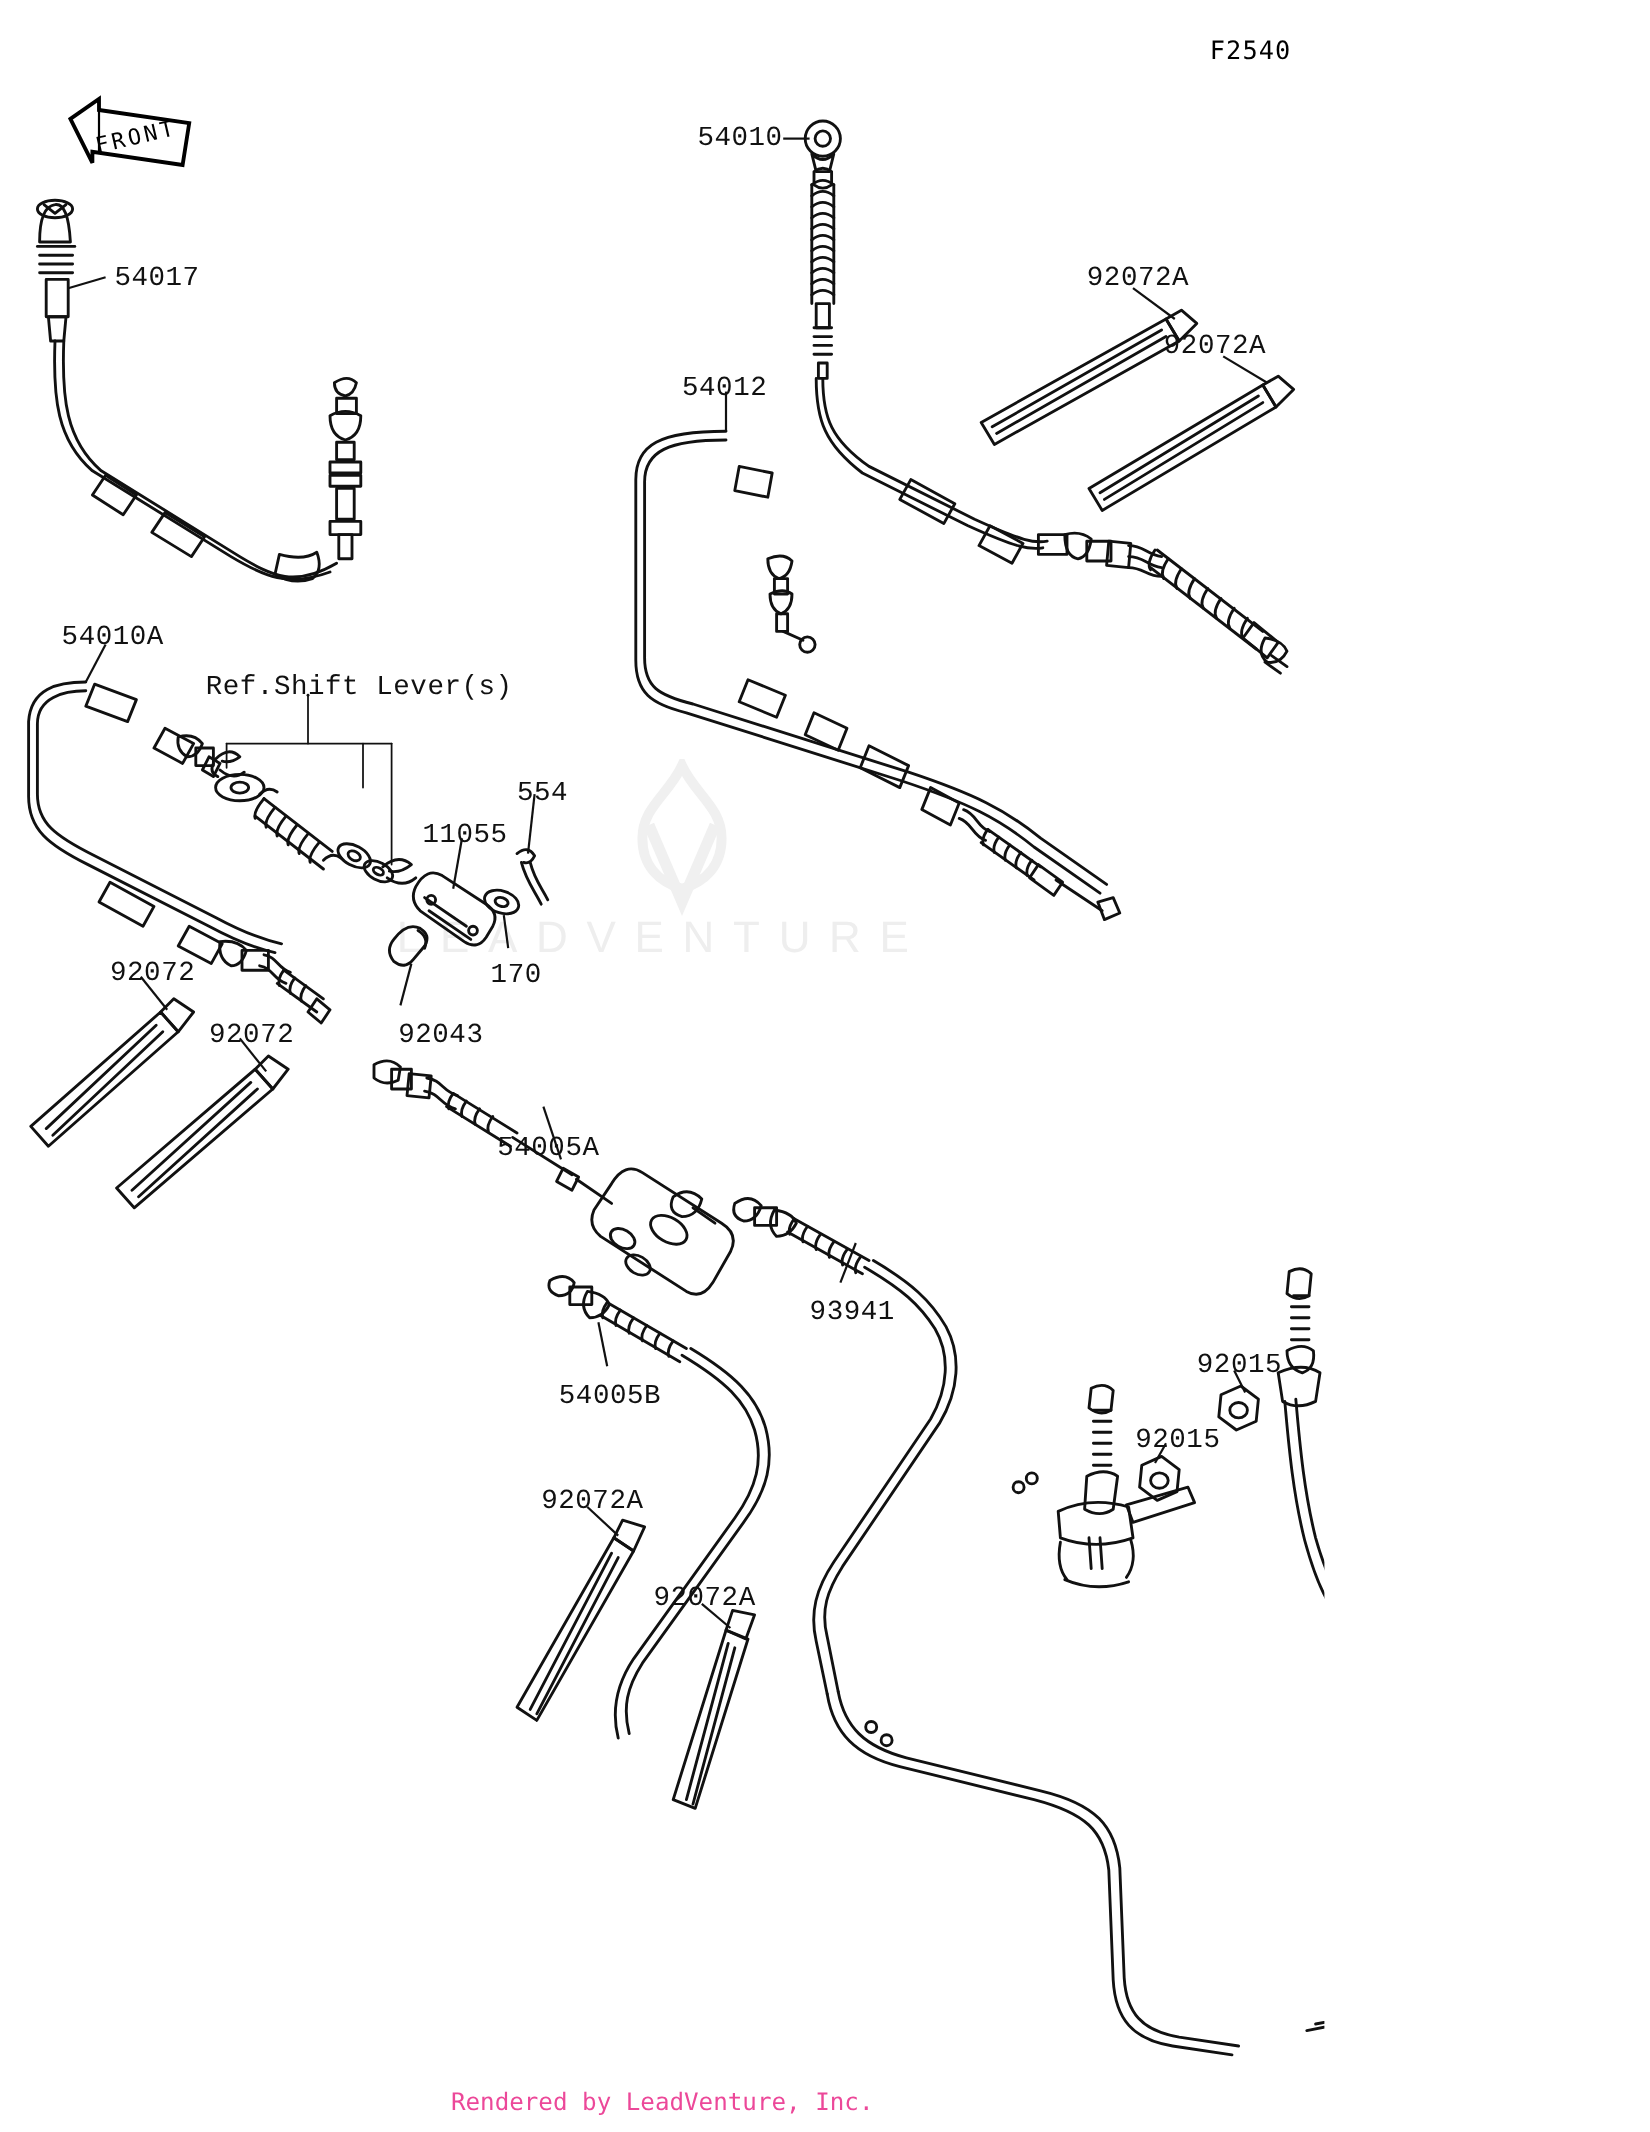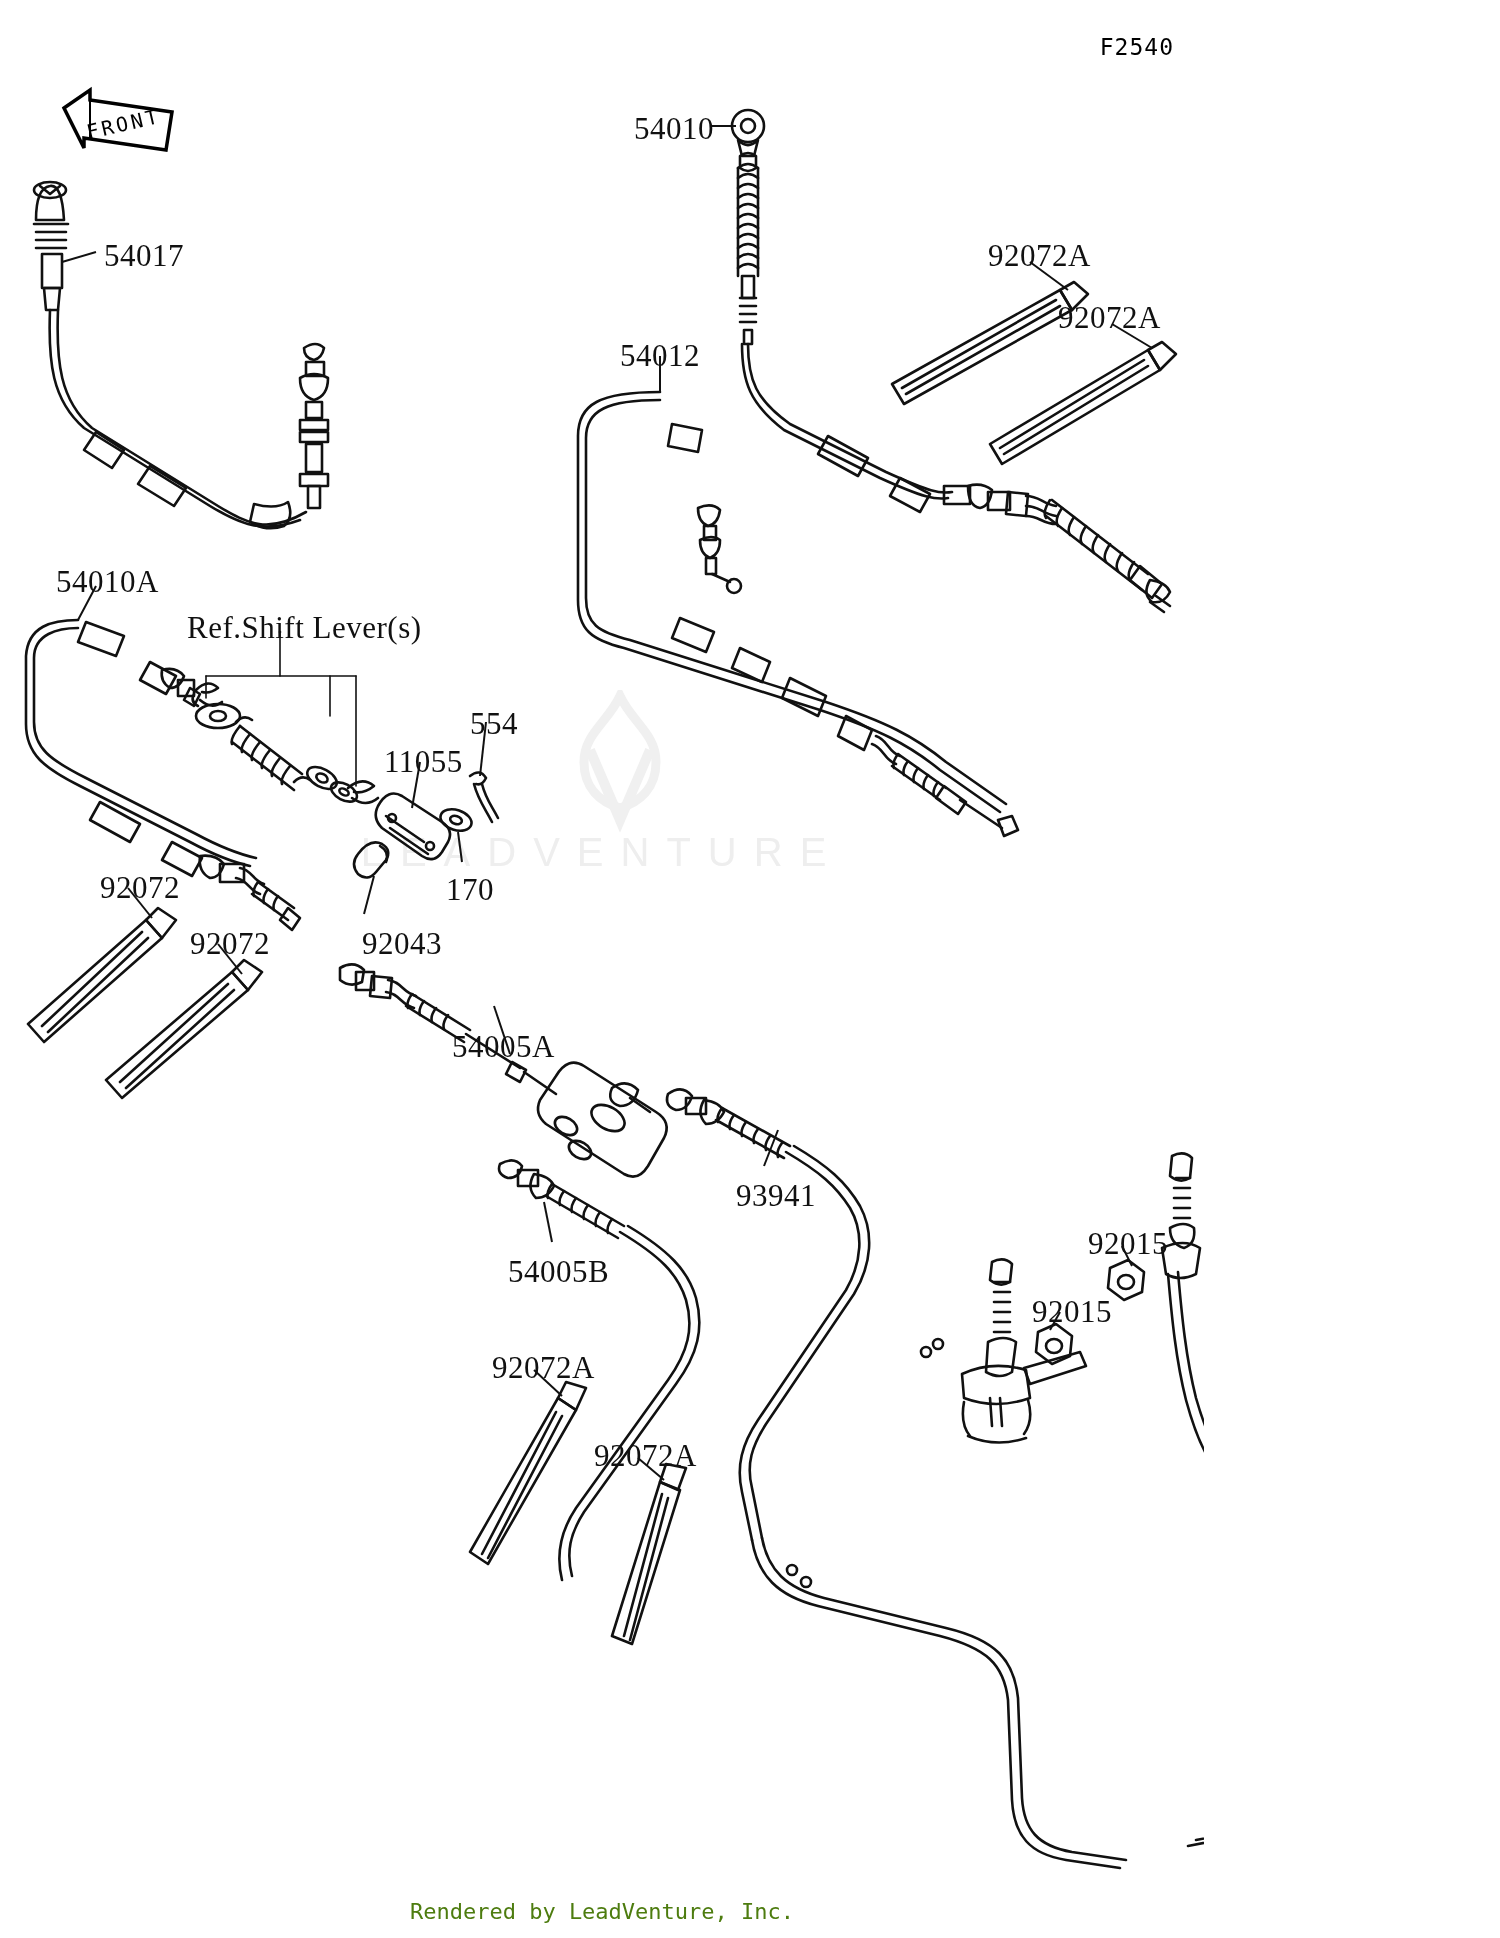--- a/index.html
+++ b/index.html
@@ -13,43 +13,43 @@
   }
   #page {
     position: relative;
     width: 1204px;
     height: 1938px;
     overflow: hidden;
     background: #ffffff;
   }
   .label {
     position: absolute;
-    font-family: Liberation Serif, serif;
-    font-size: 31px;
+    font-family: Liberation Mono, monospace;
+    font-size: 25px;
     letter-spacing: 0.5px;
     color: #111111;
     white-space: nowrap;
     line-height: 1;
   }
   .sheet-code {
     position: absolute;
     right: 30px;
     top: 34px;
     font-size: 23px;
     letter-spacing: 1px;
   }
   .footer {
     position: absolute;
     left: 0;
     right: 0;
     bottom: 14px;
     text-align: center;
     font-family: "DejaVu Sans Mono", monospace;
     font-size: 22px;
-    color: #4d7c0f;
+    color: #ec4899;
   }
   .wm {
     position: absolute;
     left: 0;
     right: 0;
     top: 830px;
     text-align: center;
     font-family: "Liberation Sans", sans-serif;
     font-size: 40px;
     letter-spacing: 17px;

